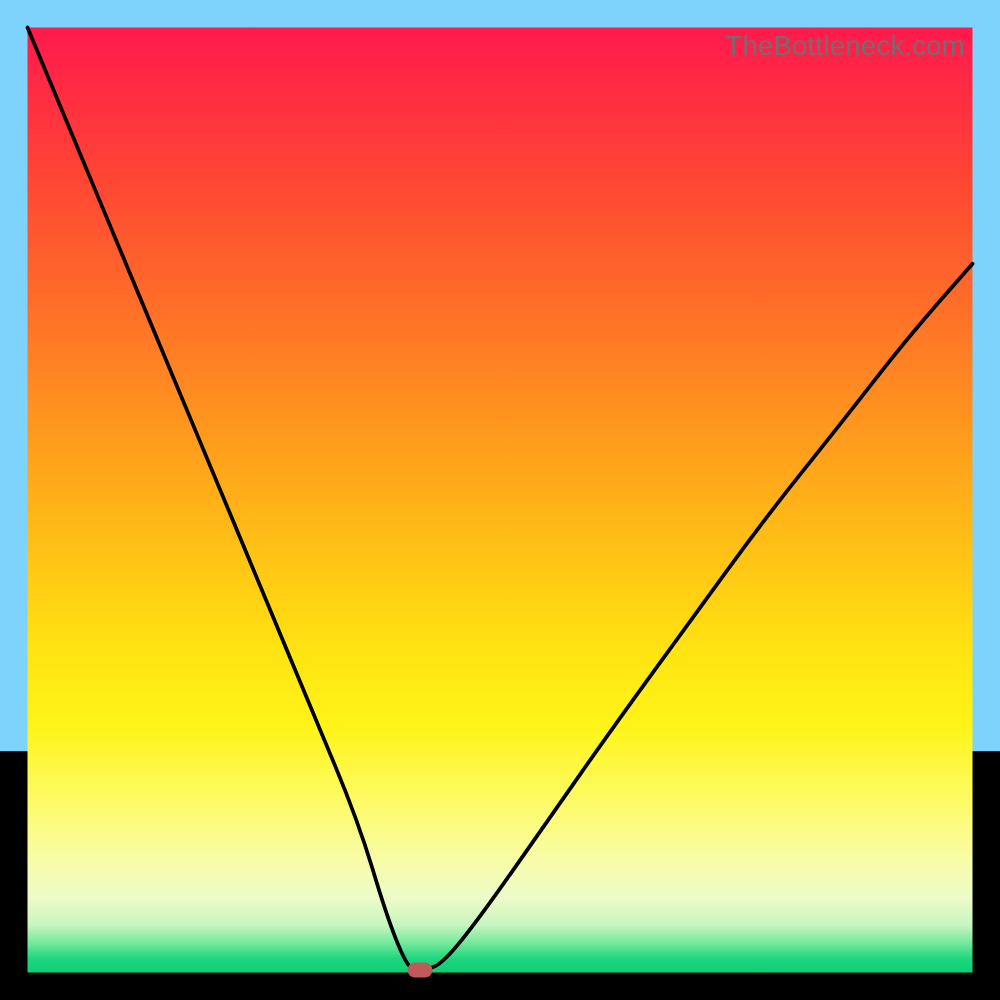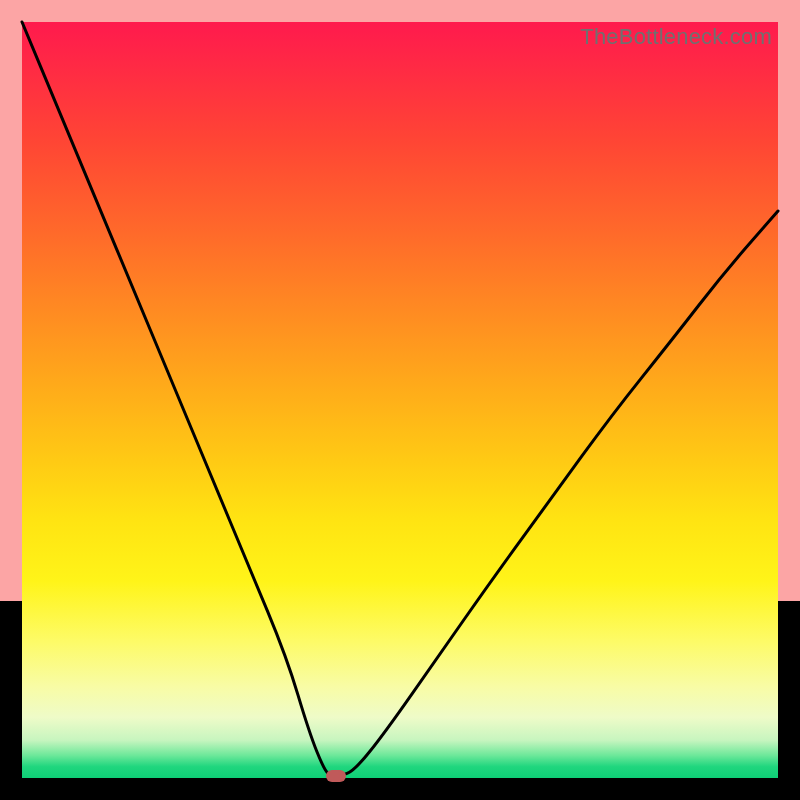--- a/index.html
+++ b/index.html
@@ -8,21 +8,21 @@
     width: 800px;
     height: 800px;
     overflow: hidden;
     font-family: Arial, Helvetica, sans-serif;
     background: #000;
   }
   .frame {
     position: relative;
     width: 800px;
     height: 601px;
-    background: #fca5a5;
+    background: #7dd3fc;
   }
   .plot {
     position: absolute;
     left: 22px;
     top: 22px;
     width: 756px;
     height: 756px;
     
     background: linear-gradient(
       to bottom,

